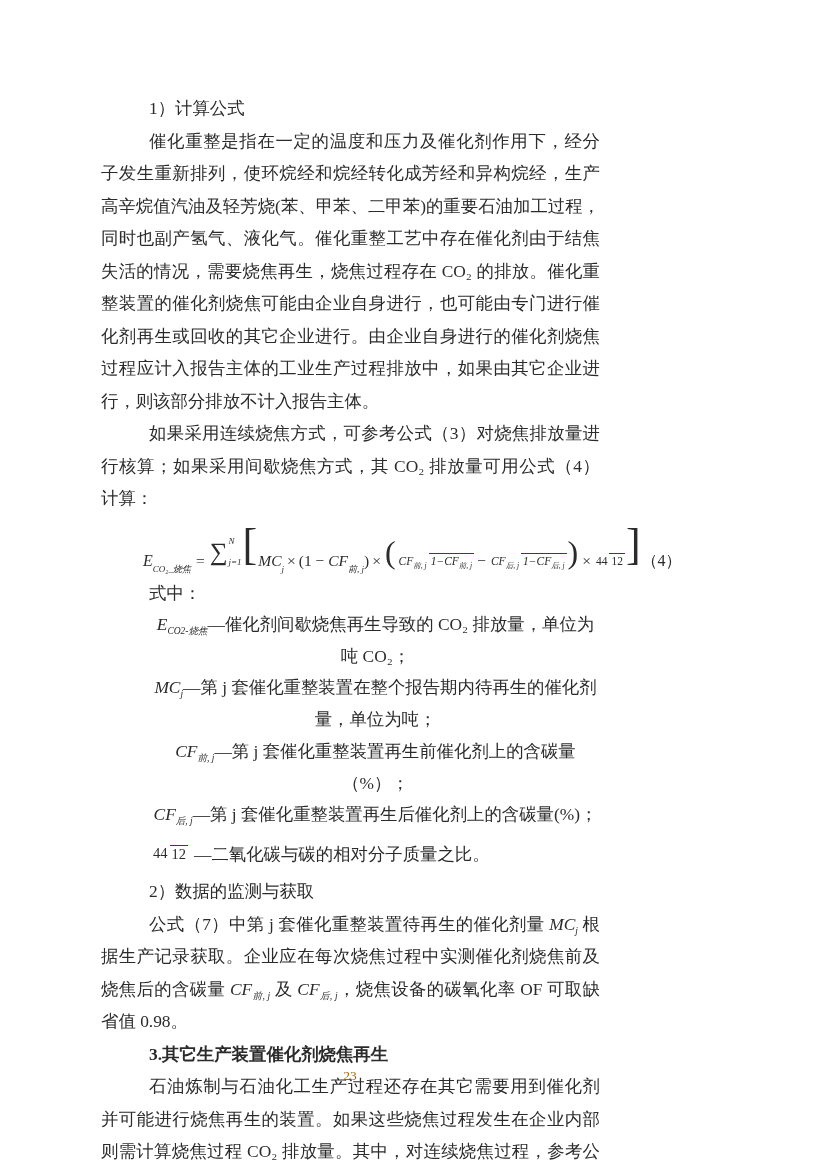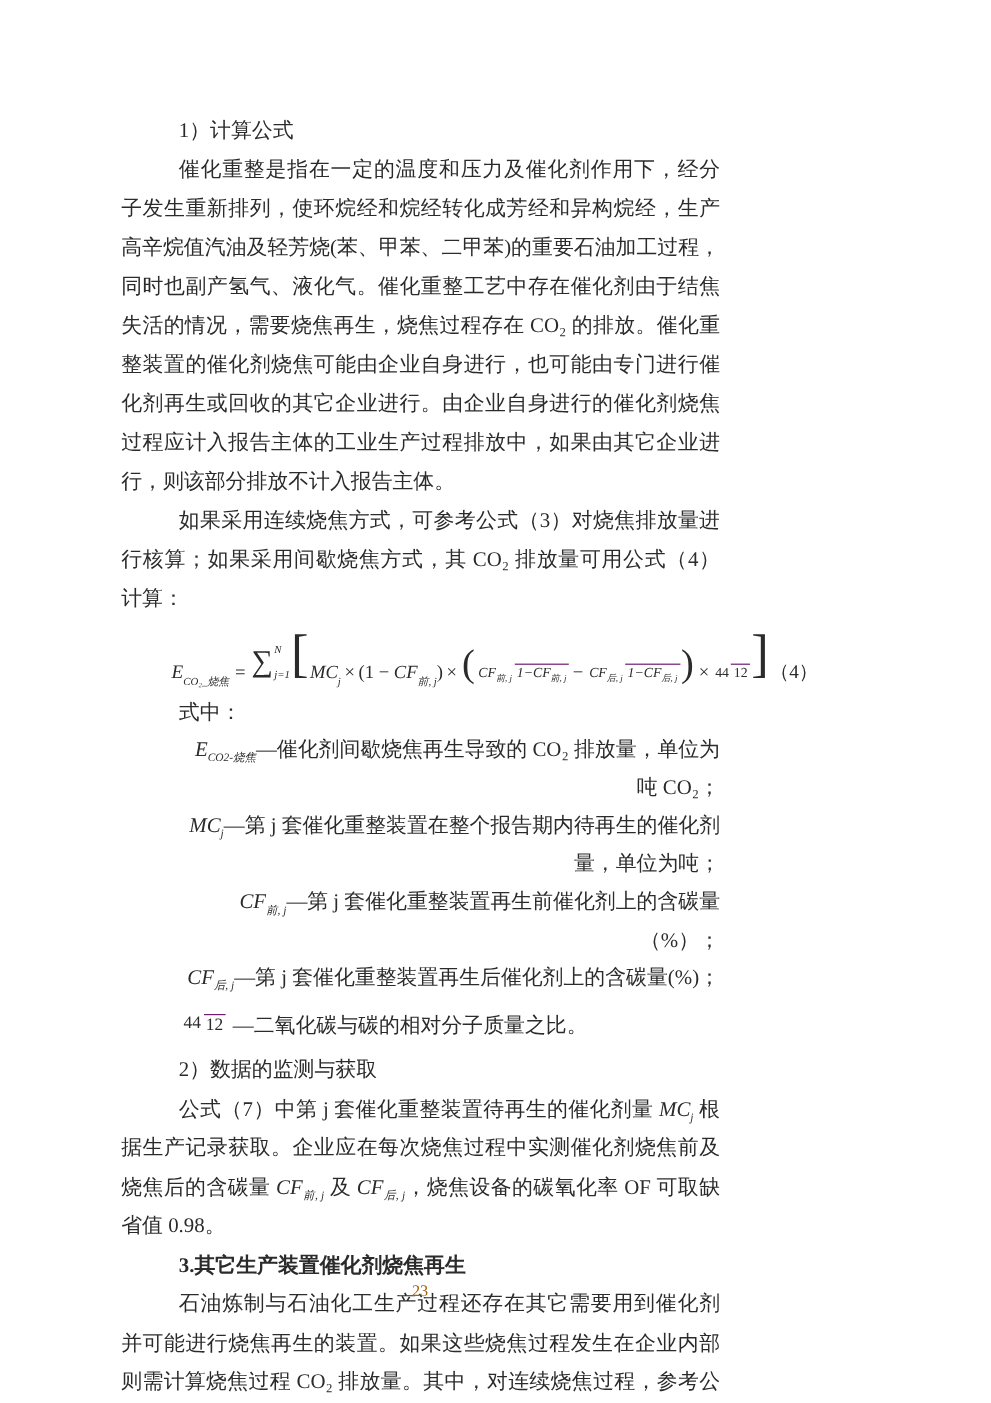--- a/index.html
+++ b/index.html
@@ -42,21 +42,21 @@
   .limits { display:inline-flex; flex-direction:column; justify-content:space-between; height:30px; margin-left:1px; font-size:9px; font-style:italic; line-height:1; padding:2px 0; }
   .big-bracket { font-size:44px; line-height:1; font-weight:400; margin:0 1px; transform:translateY(-2px); }
   .big-paren { font-size:32px; line-height:1; margin:0 1px; transform:translateY(-1px); }
   .f-times { margin:0 3px; }
   .frac { display:inline-flex; flex-direction:row; align-items:center; vertical-align:middle; font-size:11.5px; line-height:1.25; }
   .frac .num { padding:0 2px; }
   .frac .den { border-top:1px solid #701a75; padding:0 2px; }
   sub.xsub { font-size:7.5px; font-style:italic; line-height:0; }
   .f-label { margin-left:auto; margin-right:16px; font-size:16px; }
   
-  .def { padding-left:50px; line-height:31.7px; text-align:right; }
+  .def { padding-left:50px; line-height:31.7px; text-align:center; }
   .ratio-line { display:flex; align-items:center; padding-left:50px; margin:7px 0 5px 0; text-align:left; }
   .ratio-frac { font-size:14.5px; line-height:1.2; }
   .ratio-desc { margin-left:6px; }
   .pageno {
     position:absolute; left:0; right:0; top:1068px;
     text-align:center; font-size:13.5px; color:#a16207;
   }
 </style>
 </head>
 <body>

